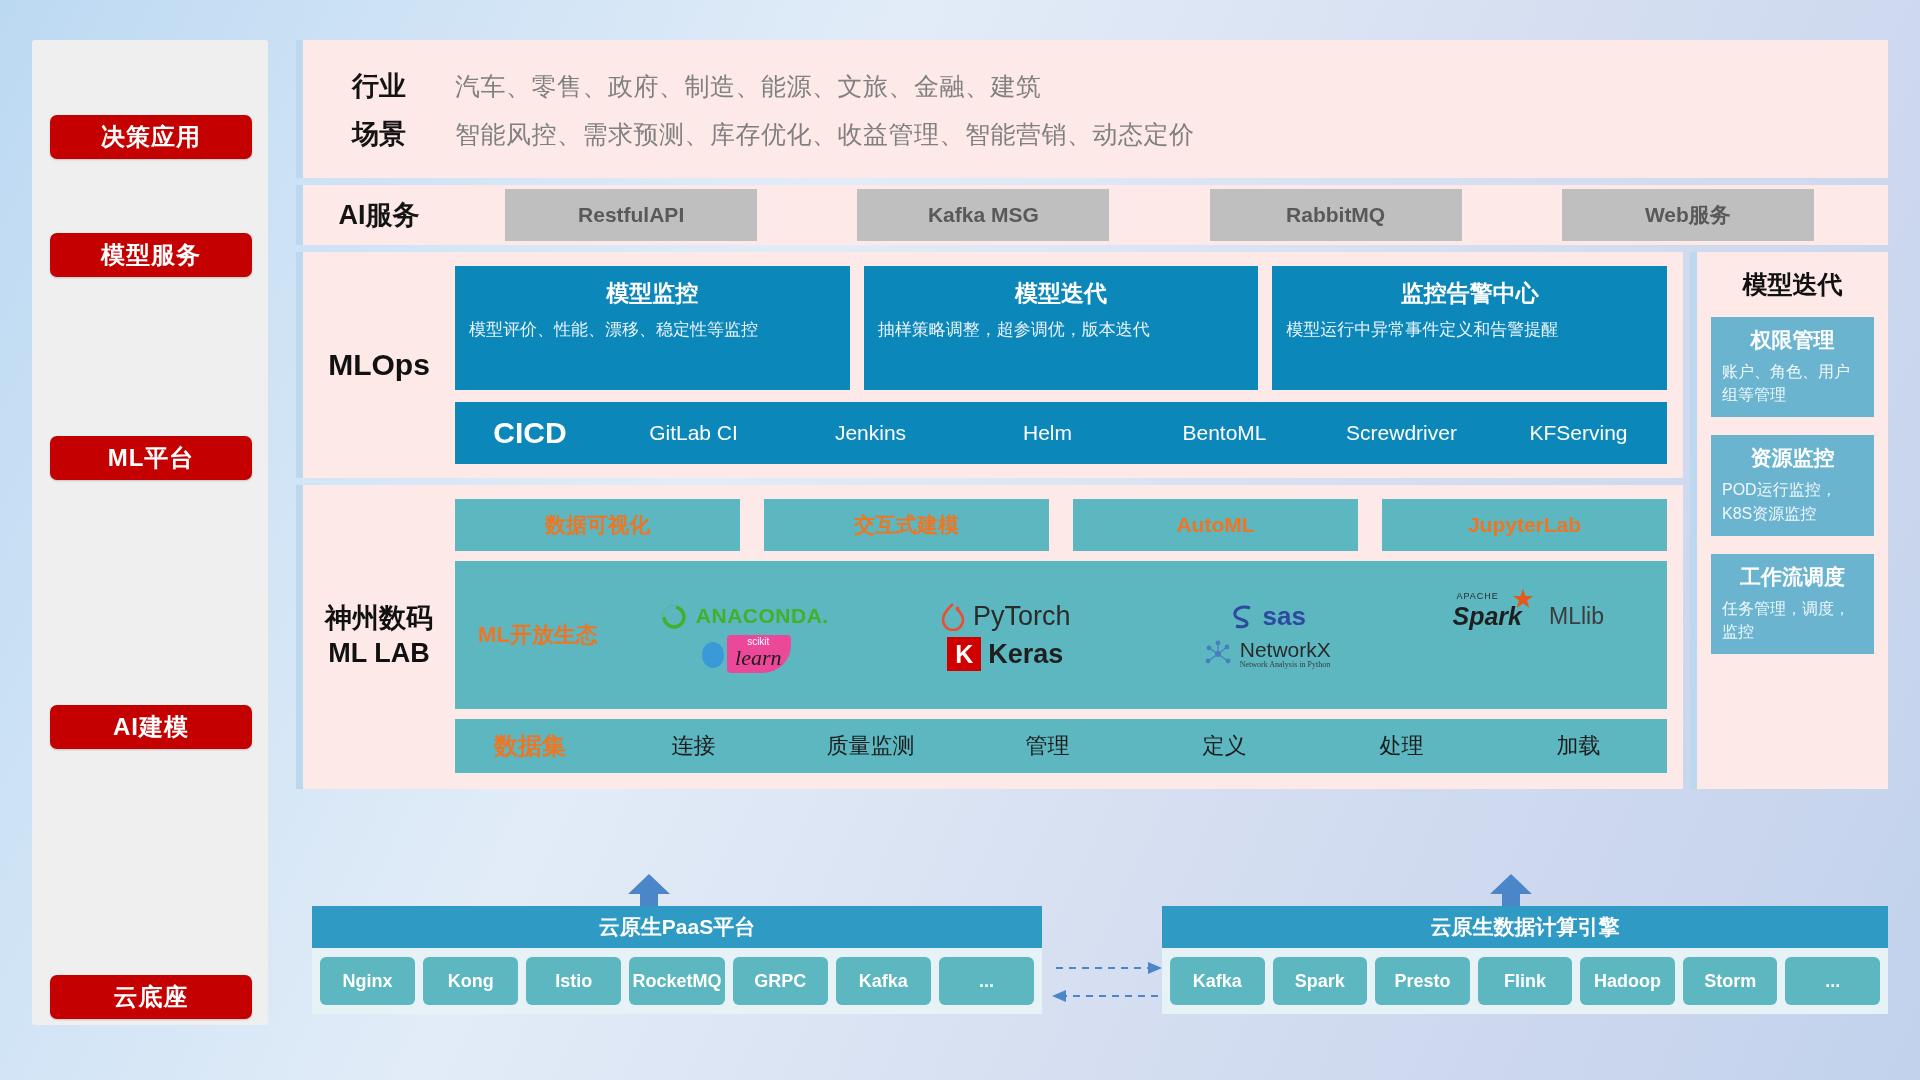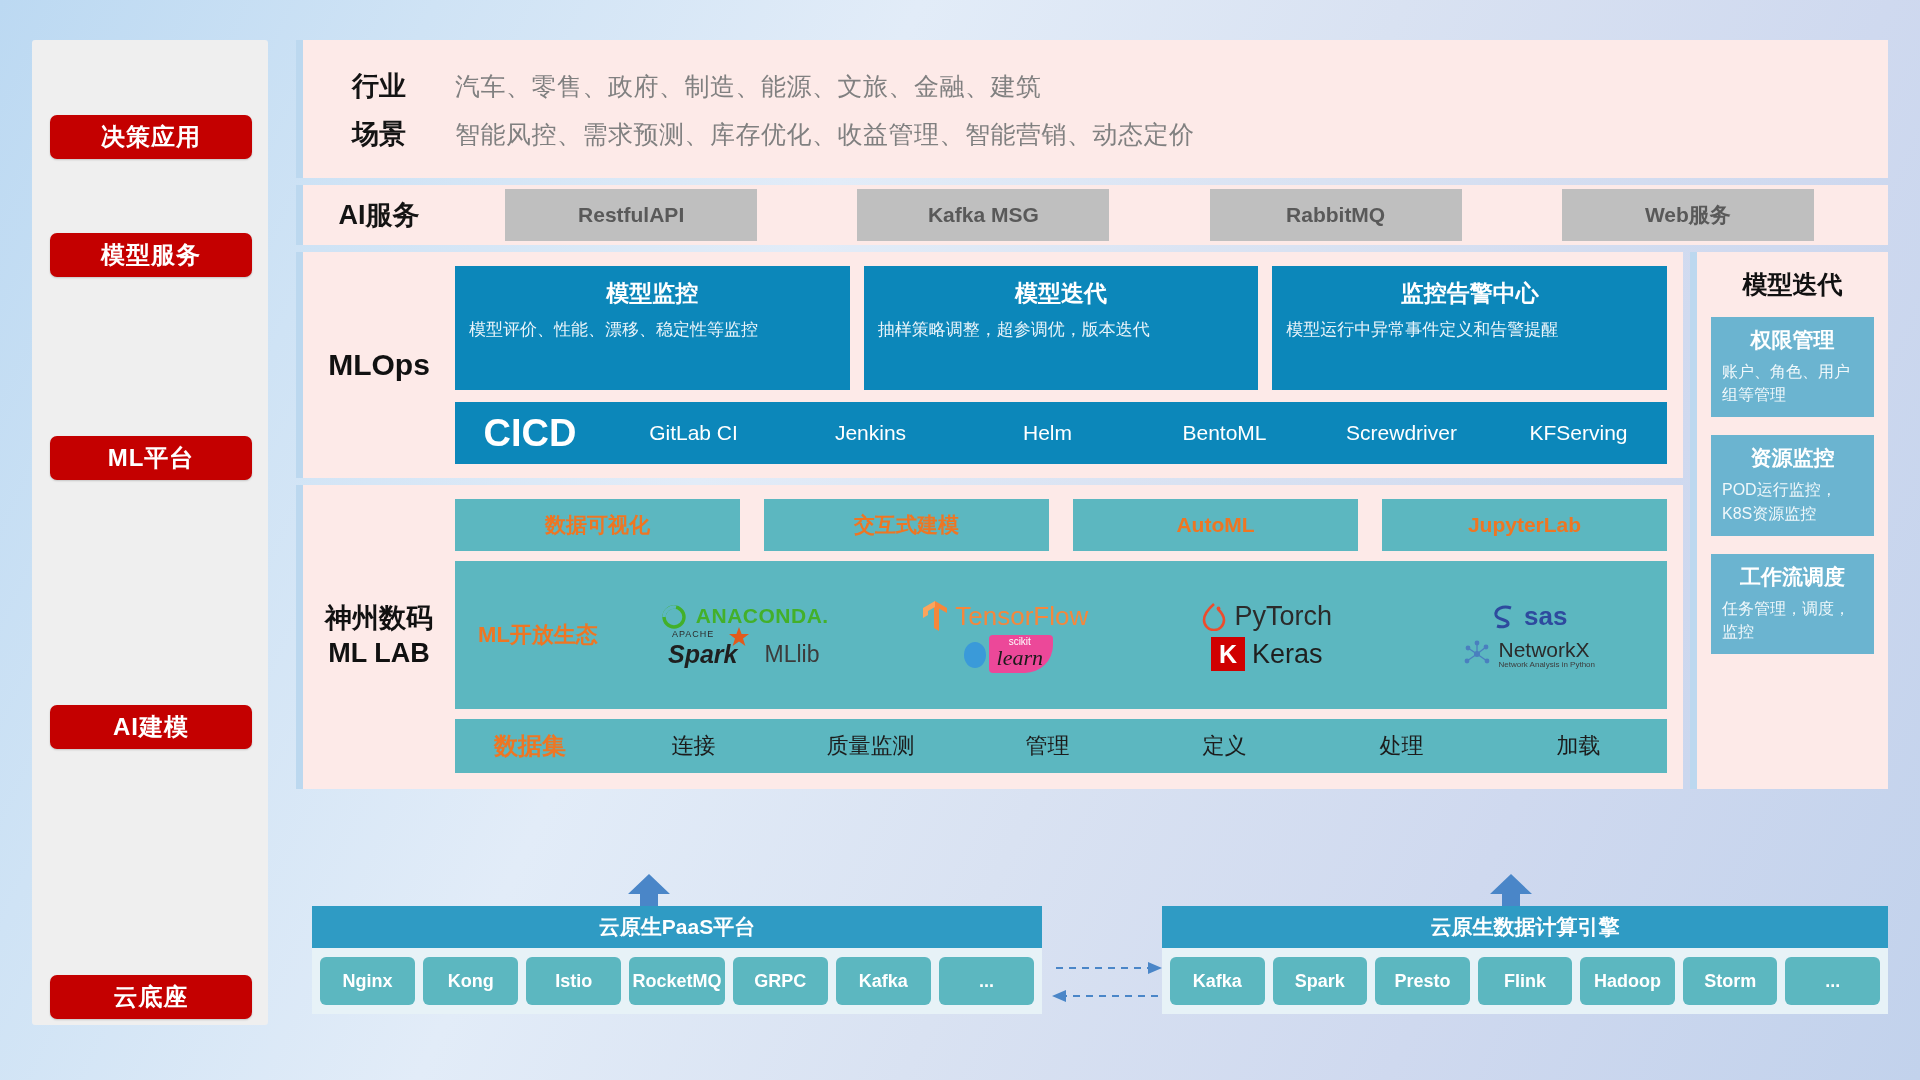--- a/index.html
+++ b/index.html
@@ -87,21 +87,21 @@
     text-align: center; font-size: 23px; font-weight: bold; margin-bottom: 9px;
   }
   .mlops-card-desc { font-size: 17px; line-height: 1.45; color: #eaf4fa; }
 
   #cicd-strip {
     margin-top: 12px; background: #0c87ba; height: 62px;
     display: flex; align-items: center; overflow: hidden;
   }
   #cicd-title {
     width: 150px; flex: 0 0 150px; text-align: center;
-    font-size: 38px; font-weight: bold; color: #fff;
+    font-size: 30px; font-weight: bold; color: #fff;
   }
   .cicd-item {
     flex: 1; color: #fff; font-size: 21px; text-align: center;
     line-height: 1.15; word-break: break-all; padding: 0 4px;
   }
 
   
   #panel-monitor {
     width: 198px; flex: 0 0 198px;
     background: #fdeae8; border-left: 7px solid #bcd8ef;
@@ -282,27 +282,20 @@
               <div id="eco-logos">
 
                 <div class="logo-cell">
                   <svg width="30" height="30" viewBox="0 0 30 30">
                     <circle cx="15" cy="16" r="10" fill="none" stroke="#43b02a" stroke-width="3.4"></circle>
                     <path d="M5 16 A10 10 0 0 1 17 6.3" fill="none" stroke="#5cb7c0" stroke-width="3.4"></path>
                   </svg>
                   <span style="color:#43b02a;font-size:21px;font-weight:bold;letter-spacing:.5px">ANACONDA.</span>
                 </div>
 
-                <div class="logo-cell">
-                  <svg width="26" height="32" viewBox="0 0 26 32">
-                    <polygon points="13,1 25,8 25,13 17,8.6 17,31 12,28 12,6" fill="#f5873c"></polygon>
-                    <polygon points="13,1 1,8 1,18 6,15 6,11 13,7" fill="#fba45c"></polygon>
-                  </svg>
-                  <span style="color:#f5873c;font-size:26px;">TensorFlow</span>
-                </div>
 
                 <div class="logo-cell">
                   <svg width="26" height="30" viewBox="0 0 26 30">
                     <path d="M13 3 C5 10 3 14 3 19 a10 10 0 0 0 20 0 c0-5-3-8-6-11" fill="none" stroke="#ee4c2c" stroke-width="2.6"></path>
                     <circle cx="17.5" cy="7.5" r="1.9" fill="#ee4c2c"></circle>
                   </svg>
                   <span style="color:#2b2b2b;font-size:27px;">PyTorch</span>
                 </div>
 
                 <div class="logo-cell">
@@ -332,21 +325,21 @@
                   <div style="position:relative;margin-left:-10px;background:#ec4899;border-radius:4px 4px 28px 4px;padding:2px 10px 4px 8px;">
                     <div style="font-size:10px;color:#fff;text-align:center;line-height:1;">scikit</div>
                     <div style="font-size:22px;color:#1b1b1b;font-style:italic;font-family:'Liberation Serif',serif;line-height:1;">learn</div>
                   </div>
                 </div>
 
                 <div class="logo-cell">
                   <div style="width:34px;height:34px;background:#d00000;display:flex;align-items:center;justify-content:center;">
                     <span style="color:#fff;font-size:25px;font-weight:bold;">K</span>
                   </div>
-                  <span style="font-size:27px;color:#1f1f1f;">Keras</span>
+                  <span style="font-size:27px;color:#1f1f1f;font-weight:bold;">Keras</span>
                 </div>
 
                 <div class="logo-cell">
                   <svg width="30" height="30" viewBox="0 0 30 30">
                     <g stroke="#4a7fbf" stroke-width="1.3">
                       <line x1="6" y1="9" x2="15" y2="15"></line>
                         <line x1="24" y1="8" x2="15" y2="15"></line>
                       <line x1="5" y1="22" x2="15" y2="15"></line>
                         <line x1="25" y1="22" x2="15" y2="15"></line>
                       <line x1="15" y1="4" x2="15" y2="15"></line>
@@ -355,21 +348,21 @@
                       <circle cx="15" cy="15" r="3"></circle>
                         <circle cx="6" cy="9" r="2.4"></circle>
                         <circle cx="24" cy="8" r="2.4"></circle>
                       <circle cx="5" cy="22" r="2.4"></circle>
                         <circle cx="25" cy="22" r="2.4"></circle>
                         <circle cx="15" cy="4" r="2.4"></circle>
                     </g>
                   </svg>
                   <div style="line-height:1.05;">
                     <div style="font-size:21px;color:#2b2b2b;">NetworkX</div>
-                    <div style="font-size:8px;color:#3c3c3c;">Network Analysis in Python</div>
+                    <div style="font-size:8px;color:#3c3c3c;font-family:Liberation Serif, serif;">Network Analysis in Python</div>
                   </div>
                 </div>
 
               </div>
             </div>
 
             <div id="dataset-strip">
               <div id="dataset-title">数据集</div>
               <div class="dataset-item">连接</div>
               <div class="dataset-item">质量监测</div>

